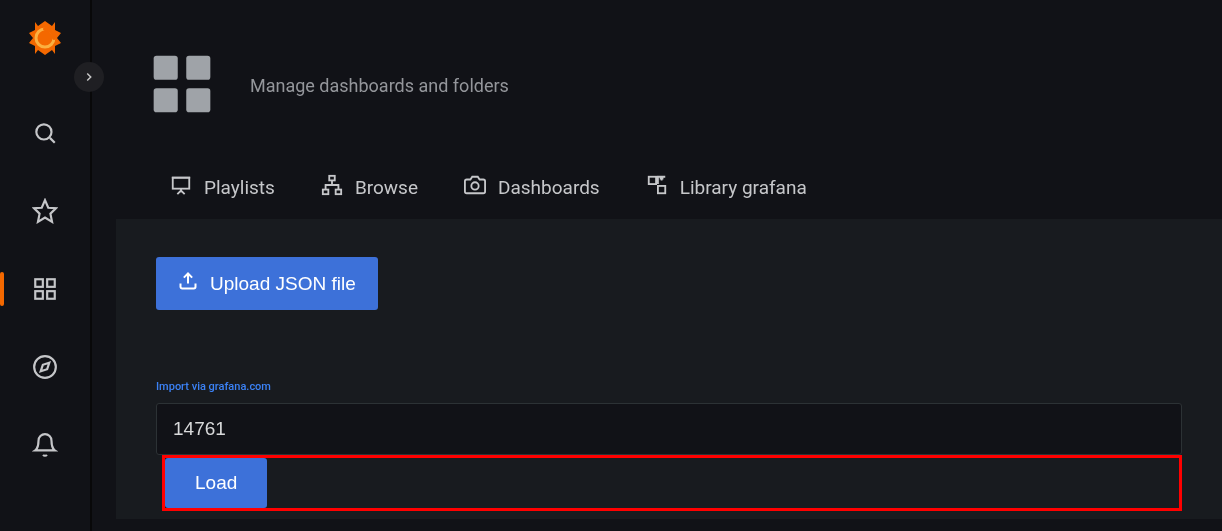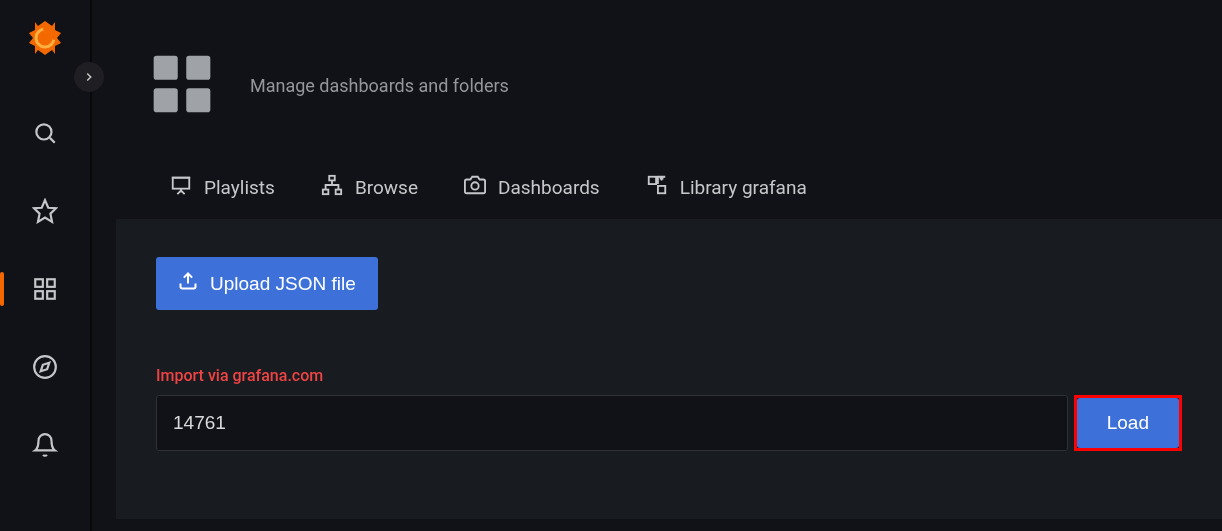--- a/index.html
+++ b/index.html
@@ -124,30 +124,31 @@
   font-size: 19px;
   font-weight: 500;
   display: inline-flex;
   align-items: center;
   gap: 12px;
   border-radius: 3px;
   cursor: pointer;
 }
 .upload-btn svg { width: 20px; height: 20px; }
 .field-label {
-  font-size: 16px;
-  color: #ef4444;
-  margin-top: 56px;
+  font-size: 11px;
+  color: #3b82f6;
+  margin-top: 70px;
   margin-bottom: 10px;
   font-weight: 500;
 }
 .input-row {
   display: flex;
   gap: 0;
   align-items: stretch;
+  flex-direction: column;
 }
 .import-input {
   flex: 1;
   background: #111217;
   border: 1px solid #2c3235;
   color: #d8d9da;
   font-size: 19px;
   padding: 14px 16px;
   border-radius: 3px;
   outline: none;

